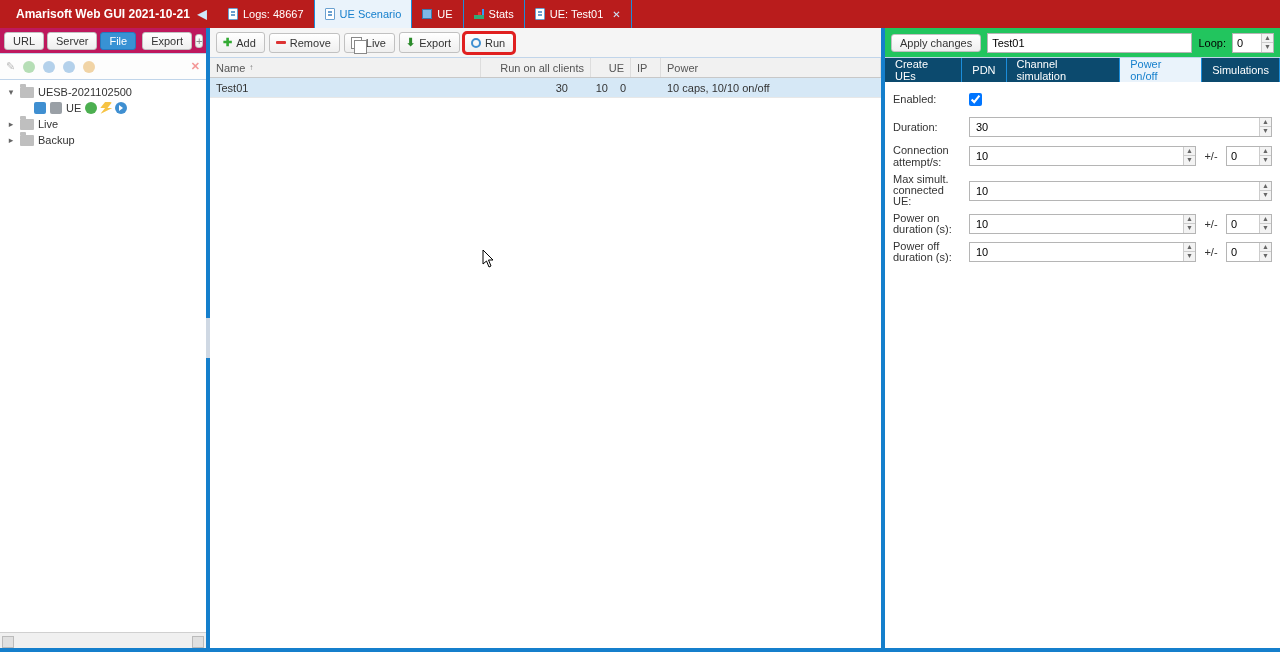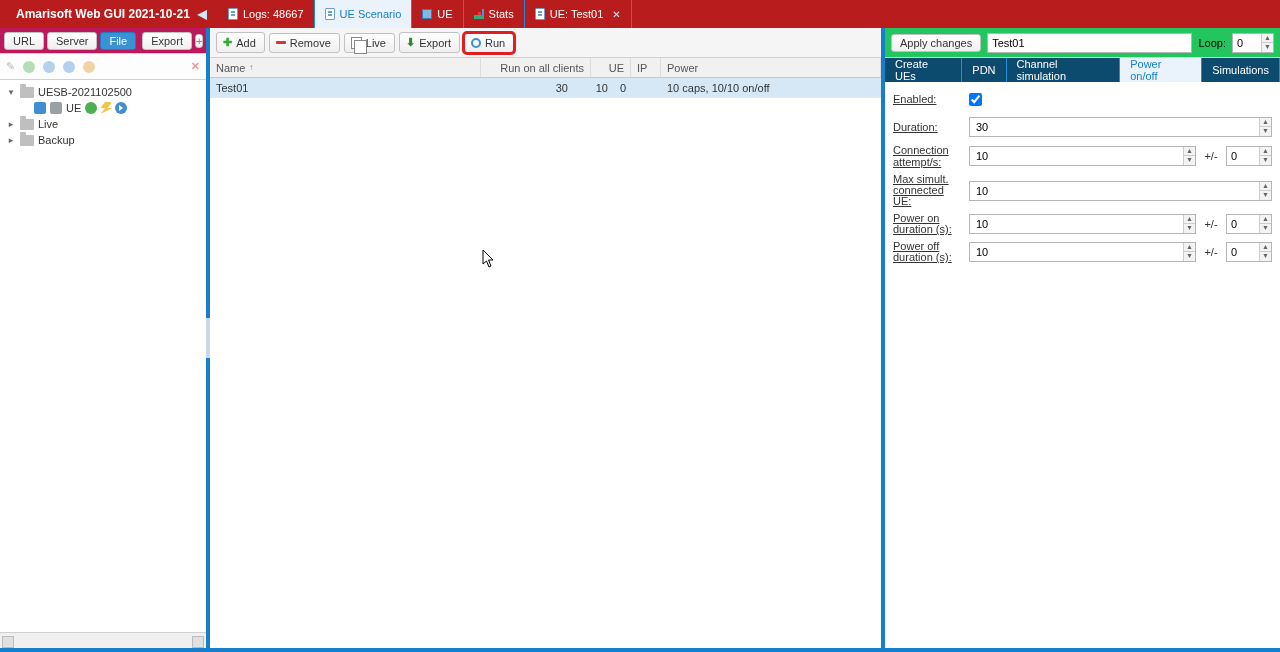--- a/index.html
+++ b/index.html
@@ -87,21 +87,21 @@
   .spinner .sp-btns{display:flex;flex-direction:column;width:12px;border-left:1px solid #ccc;}
   .spinner .sp-btns span{height:9px;font-size:7px;line-height:7px;text-align:center;color:#666;cursor:pointer;background:#f3f3f3;}
   .spinner .sp-btns span:first-child{border-bottom:1px solid #ccc;}
 
   .right-tabs { height:24px; background:#0c4a6e; display:flex;}
   .rtab { padding:0 10px; display:flex; align-items:center; color:#fff; border-right:1px solid #1b8ddb; cursor:pointer; font-size:11px;}
   .rtab.active { background:#eaf3fb; color:#157fcc;}
 
   .form { flex:1; overflow:auto; padding:6px 8px; display:flex; flex-direction:column; gap:6px;}
   .frow { display:flex; align-items:center; gap:6px; min-height:22px;}
-  .frow label { width:70px; color:#333;text-decoration:underline;}
+  .frow label { width:70px; color:#333;}
   .frow .pm { width:18px; text-align:center; color:#333;}
   .chk { width:13px;height:13px; }
   .spin-wide { flex:1; display:flex; border:1px solid #b5b5b5; height:20px; background:#fff;}
   .spin-wide input{flex:1;border:none;padding:0 6px;font-size:11px;outline:none;}
   .spin-wide .sp-btns{display:flex;flex-direction:column;width:12px;border-left:1px solid #ccc;}
   .spin-wide .sp-btns span{height:9px;font-size:7px;line-height:7px;text-align:center;color:#666;cursor:pointer;background:#f3f3f3;}
   .spin-wide .sp-btns span:first-child{border-bottom:1px solid #ccc;}
   .spin-sm { width:46px; display:flex; border:1px solid #b5b5b5; height:20px; background:#fff;}
   .spin-sm input{flex:1;border:none;padding:0 4px;font-size:11px;outline:none;width:20px;}
   .spin-sm .sp-btns{display:flex;flex-direction:column;width:12px;border-left:1px solid #ccc;}

